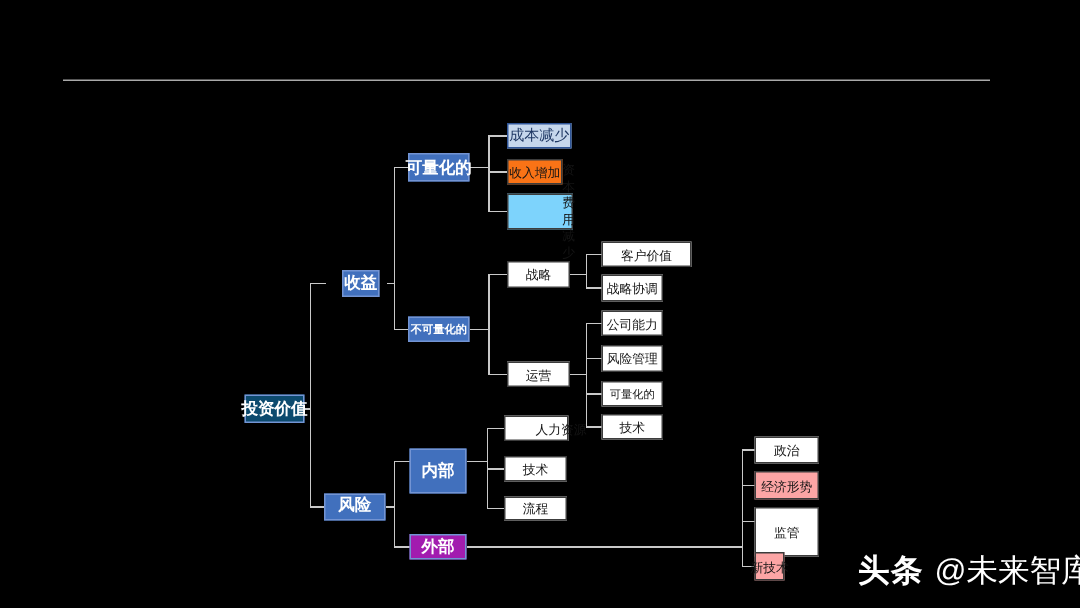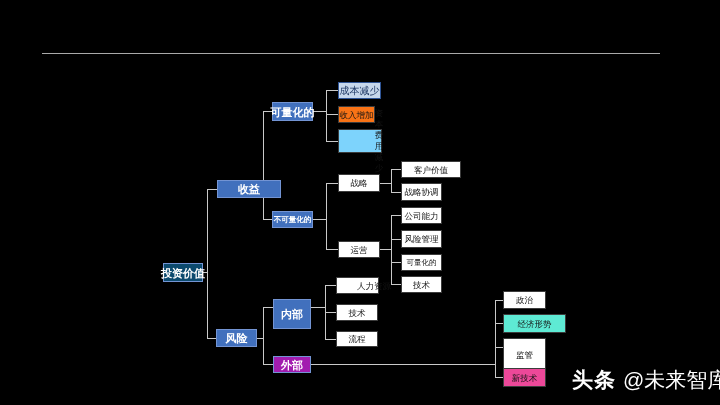--- a/index.html
+++ b/index.html
@@ -59,42 +59,42 @@
         <path d="M 257 338 H 263 V 364.5 H 273" fill="none" stroke="#C9C9C9" stroke-width="1" shape-rendering="crispEdges"></path>
         <path d="M 311 307.5 H 325 V 285.5 H 336" fill="none" stroke="#C9C9C9" stroke-width="1" shape-rendering="crispEdges"></path>
         <path d="M 311 307.5 H 325 V 312.5 H 336" fill="none" stroke="#C9C9C9" stroke-width="1" shape-rendering="crispEdges"></path>
         <path d="M 311 307.5 H 325 V 339 H 336" fill="none" stroke="#C9C9C9" stroke-width="1" shape-rendering="crispEdges"></path>
         <path d="M 311 364.5 H 495 V 300 H 503" fill="none" stroke="#C9C9C9" stroke-width="1" shape-rendering="crispEdges"></path>
         <path d="M 311 364.5 H 495 V 323.5 H 503" fill="none" stroke="#C9C9C9" stroke-width="1" shape-rendering="crispEdges"></path>
         <path d="M 311 364.5 H 495 V 347.5 H 503" fill="none" stroke="#C9C9C9" stroke-width="1" shape-rendering="crispEdges"></path>
         <path d="M 311 364.5 H 495 V 377.5 H 503" fill="none" stroke="#C9C9C9" stroke-width="1" shape-rendering="crispEdges"></path>
       </svg>
       <div class="node primary" style="left: 163px; top: 263px; width: 40px; height: 19px; background: #0c4a6e; border: 1px solid rgb(115, 148, 211); color: rgb(255, 255, 255);">投资价值</div>
-      <div class="node primary" style="left: 217px; top: 180px; width: 64px; height: 18px; background: rgb(65, 112, 189); border: 1px solid rgb(115, 148, 211); color: rgb(255, 255, 255);">收益</div>
-      <div class="node primary" style="left: 216px; top: 329px; width: 41px; height: 18px; background: rgb(65, 112, 189); border: 1px solid rgb(115, 148, 211); color: rgb(255, 255, 255);">风险</div>
+      <div class="node primary" style="left: 228px; top: 180px; width: 25px; height: 18px; background: rgb(65, 112, 189); border: 1px solid rgb(115, 148, 211); color: rgb(255, 255, 255);">收益</div>
+      <div class="node primary" style="left: 216px; top: 329px; width: 41px; height: 18px; background: rgb(65, 112, 189); border: 1px solid rgb(115, 148, 211); color: rgb(255, 255, 255); font-family: Liberation Mono, monospace;">风险</div>
       <div class="node primary" style="left: 272px; top: 102px; width: 41px; height: 19px; background: rgb(65, 112, 189); border: 1px solid rgb(115, 148, 211); color: rgb(255, 255, 255);">可量化的</div>
       <div class="node primary small" style="left: 272px; top: 211px; width: 41px; height: 17px; background: rgb(65, 112, 189); border: 1px solid rgb(115, 148, 211); color: rgb(255, 255, 255);">不可量化的</div>
       <div class="node highlight" style="left: 338px; top: 82px; width: 43px; height: 17px; background: rgb(198, 215, 236); border: 1px solid rgb(47, 85, 151); color: rgb(31, 56, 100);">成本减少</div>
       <div class="node plain" style="left: 338px; top: 106px; width: 37px; height: 17px; background: #f97316; border: 1px solid rgb(60, 60, 60); color: rgb(20, 20, 20);">收入增加</div>
       <div class="node plain wrap" style="left: 338px; top: 129px; width: 43px; height: 24px; background: #7dd3fc; border: 1px solid rgb(60, 60, 60); color: rgb(20, 20, 20); padding-left: 40px;">资本费用减少</div>
       <div class="node plain" style="left: 338px; top: 174px; width: 42px; height: 18px; background: rgb(255, 255, 255); border: 1px solid rgb(60, 60, 60); color: rgb(20, 20, 20);">战略</div>
       <div class="node plain" style="left: 338px; top: 241px; width: 42px; height: 17px; background: rgb(255, 255, 255); border: 1px solid rgb(60, 60, 60); color: rgb(20, 20, 20);">运营</div>
       <div class="node plain" style="left: 401px; top: 161px; width: 60px; height: 17px; background: rgb(255, 255, 255); border: 1px solid rgb(60, 60, 60); color: rgb(20, 20, 20);">客户价值</div>
       <div class="node plain" style="left: 401px; top: 183px; width: 41px; height: 18px; background: rgb(255, 255, 255); border: 1px solid rgb(60, 60, 60); color: rgb(20, 20, 20);">战略协调</div>
       <div class="node plain" style="left: 401px; top: 207px; width: 41px; height: 17px; background: rgb(255, 255, 255); border: 1px solid rgb(60, 60, 60); color: rgb(20, 20, 20);">公司能力</div>
       <div class="node plain" style="left: 401px; top: 230px; width: 41px; height: 18px; background: rgb(255, 255, 255); border: 1px solid rgb(60, 60, 60); color: rgb(20, 20, 20);">风险管理</div>
       <div class="node plain small" style="left: 401px; top: 254px; width: 41px; height: 17px; background: rgb(255, 255, 255); border: 1px solid rgb(60, 60, 60); color: rgb(20, 20, 20);">可量化的</div>
       <div class="node plain" style="left: 401px; top: 276px; width: 41px; height: 17px; background: rgb(255, 255, 255); border: 1px solid rgb(60, 60, 60); color: rgb(20, 20, 20);">技术</div>
       <div class="node primary" style="left: 273px; top: 299px; width: 38px; height: 30px; background: rgb(65, 112, 189); border: 1px solid rgb(115, 148, 211); color: rgb(255, 255, 255);">内部</div>
       <div class="node primary" style="left: 273px; top: 356px; width: 38px; height: 17px; background: #a21caf; border: 1px solid rgb(115, 148, 211); color: rgb(255, 255, 255);">外部</div>
       <div class="node plain" style="left: 336px; top: 277px; width: 43px; height: 17px; background: rgb(255, 255, 255); border: 1px solid rgb(60, 60, 60); color: rgb(20, 20, 20); padding-left: 33px;">人力资源</div>
       <div class="node plain" style="left: 336px; top: 304px; width: 42px; height: 17px; background: rgb(255, 255, 255); border: 1px solid rgb(60, 60, 60); color: rgb(20, 20, 20);">技术</div>
       <div class="node plain" style="left: 336px; top: 331px; width: 42px; height: 16px; background: rgb(255, 255, 255); border: 1px solid rgb(60, 60, 60); color: rgb(20, 20, 20);">流程</div>
       <div class="node plain" style="left: 503px; top: 291px; width: 43px; height: 18px; background: rgb(255, 255, 255); border: 1px solid rgb(60, 60, 60); color: rgb(20, 20, 20);">政治</div>
-      <div class="node plain" style="left: 503px; top: 314px; width: 63px; height: 19px; background: #5eead4; border: 1px solid rgb(60, 60, 60); color: rgb(20, 20, 20);">经济形势</div>
+      <div class="node plain" style="left: 503px; top: 314px; width: 43px; height: 19px; background: #fca5a5; border: 1px solid rgb(60, 60, 60); color: rgb(20, 20, 20);">经济形势</div>
       <div class="node plain" style="left: 503px; top: 338px; width: 43px; height: 33px; background: rgb(255, 255, 255); border: 1px solid rgb(60, 60, 60); color: rgb(20, 20, 20);">监管</div>
-      <div class="node plain" style="left: 503px; top: 368px; width: 43px; height: 19px; background: #ec4899; border: 1px solid rgb(60, 60, 60); color: rgb(20, 20, 20);">新技术</div>
+      <div class="node plain" style="left: 503px; top: 368px; width: 20px; height: 19px; background: #fca5a5; border: 1px solid rgb(60, 60, 60); color: rgb(20, 20, 20);">新技术</div>
     </div>
 
   <div class="watermark">
     <span class="wm-brand">头条</span><span class="wm-handle">@未来智库</span>
   </div>
 </div>
 
 </body></html>

